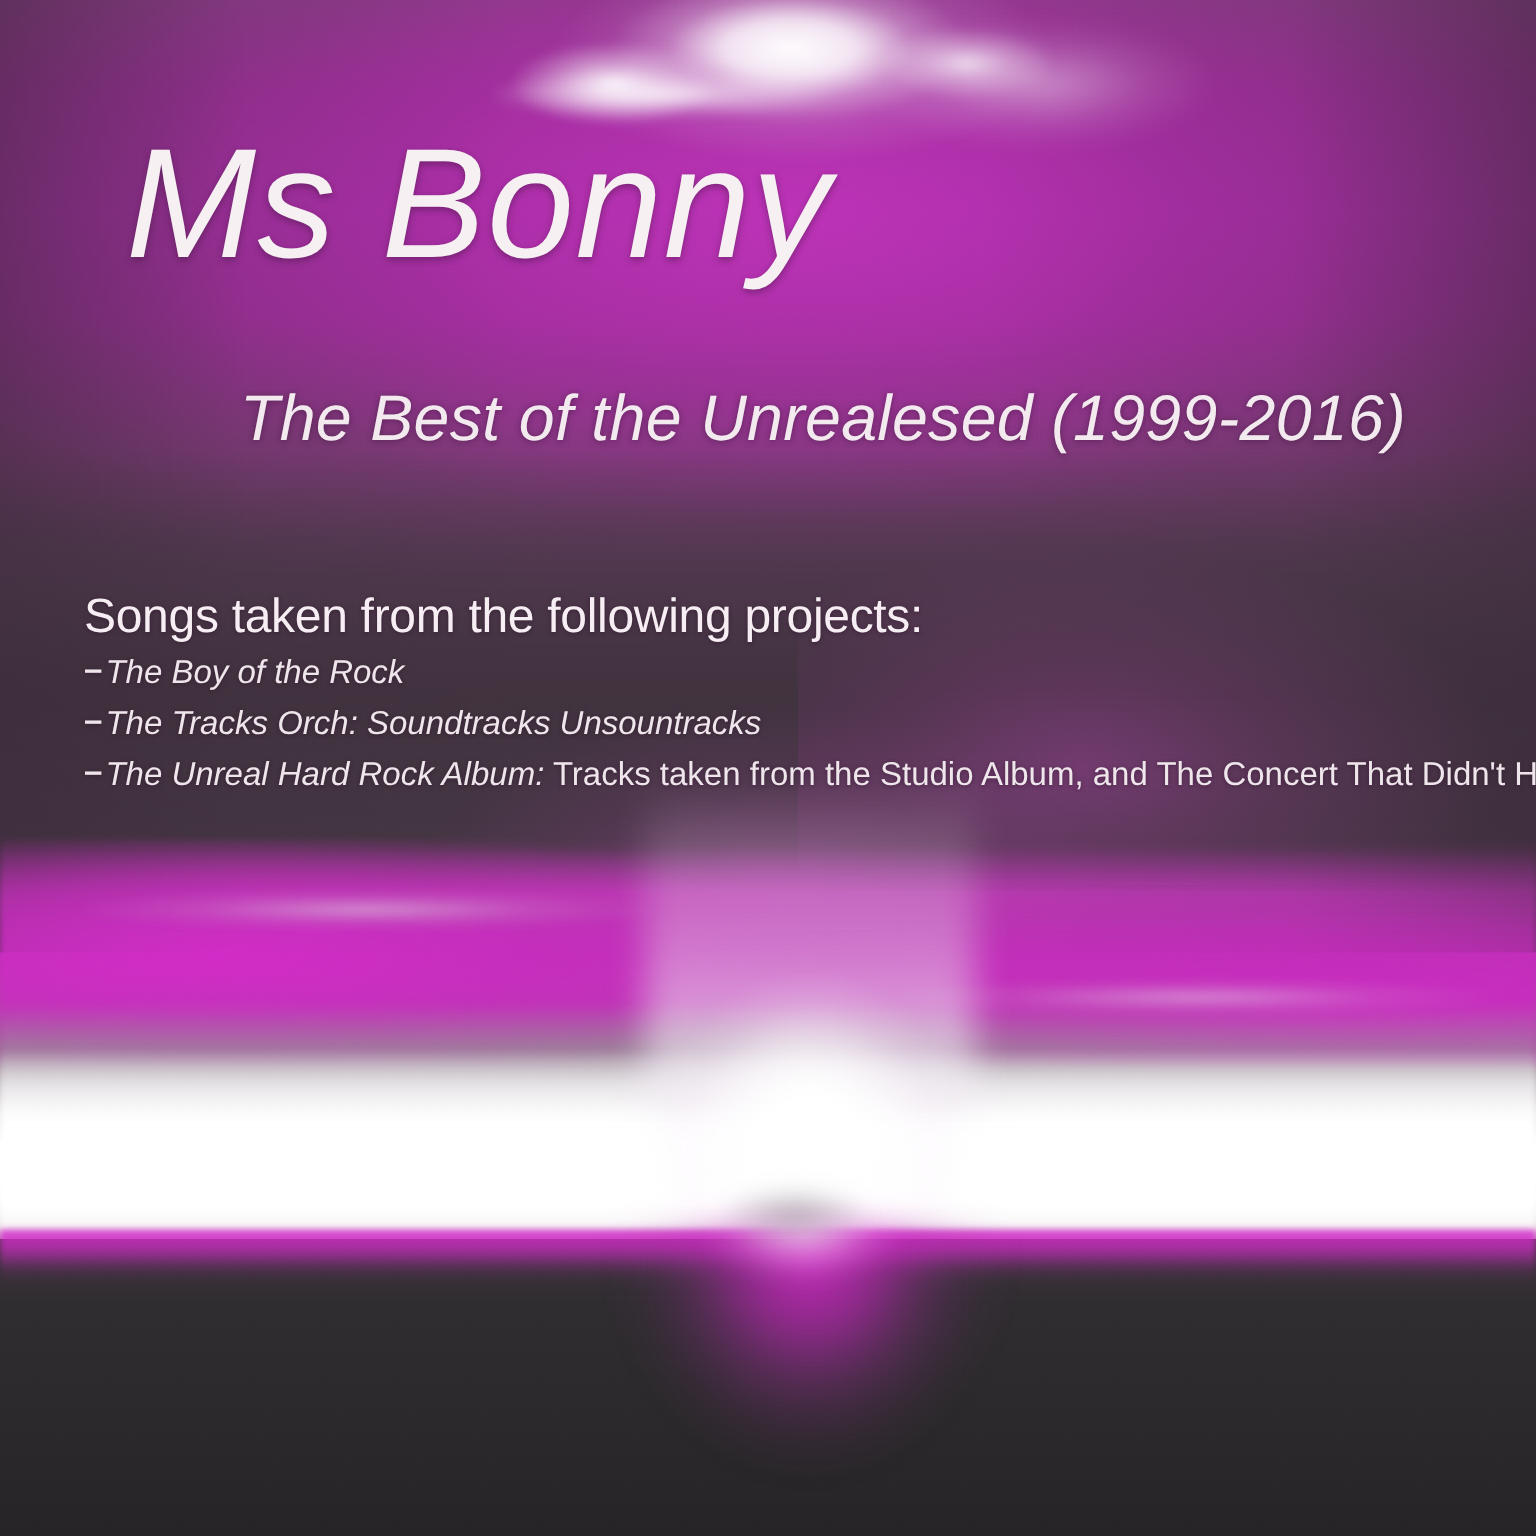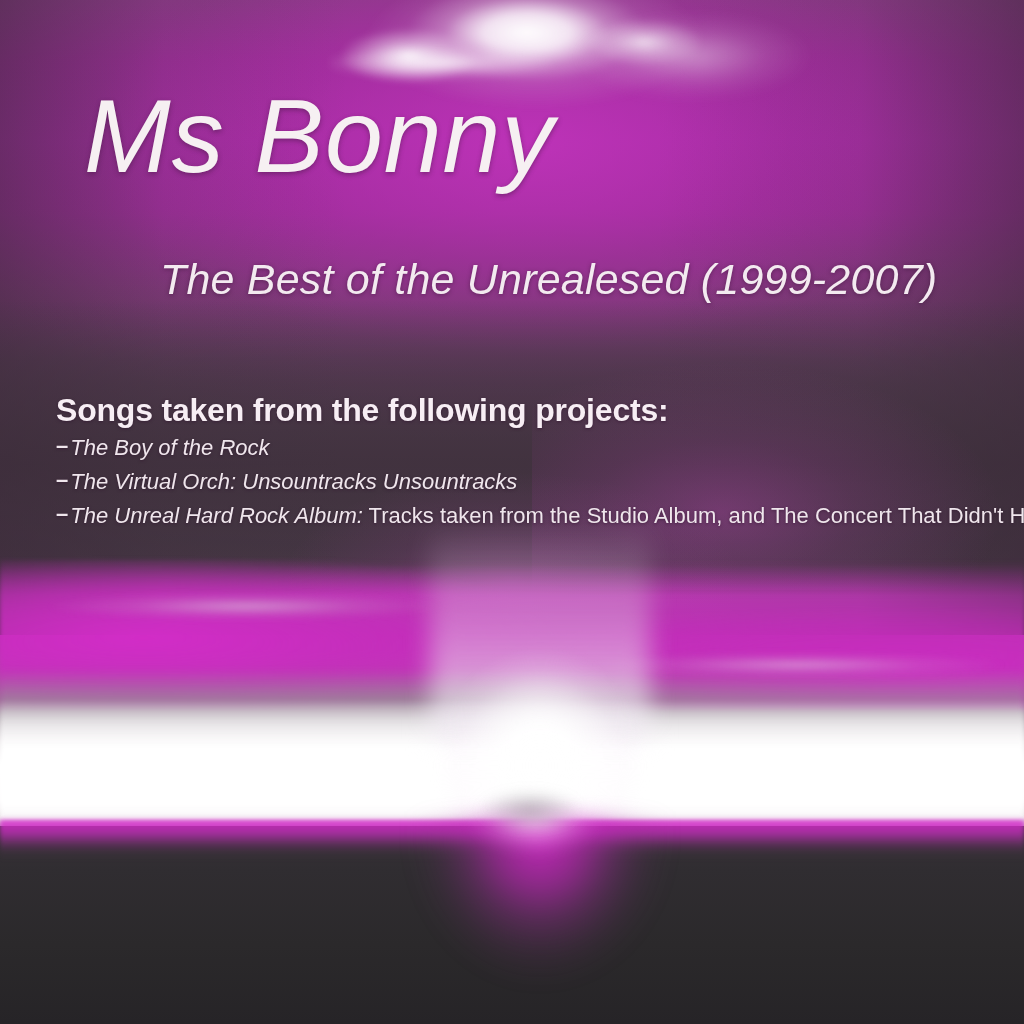--- a/index.html
+++ b/index.html
@@ -258,21 +258,21 @@
     letter-spacing: .2px;
     white-space: nowrap;
     text-shadow: 0 1px 4px rgba(50,18,48,0.5);
   }
 
   .projects-heading {
     position: absolute;
     left: 56px;
     top: 392px;
     font-size: 32px;
-    font-weight: 700;
+    font-weight: 400;
     color: #f7eef4;
     letter-spacing: -.2px;
     white-space: nowrap;
     text-shadow: 0 1px 3px rgba(45,16,44,0.55);
   }
 
   .project-list {
     position: absolute;
     left: 56px;
     top: 437px;
@@ -328,30 +328,30 @@
   <div class="layer v-glow-white"></div>
   <div class="layer ground-shadow-notch"></div>
   <div class="layer ground-shadow-r"></div>
 
   <div class="layer grain"></div>
 
   <div class="text-layer">
 
     <div class="album-title">Ms Bonny</div>
 
-    <div class="album-subtitle">The Best of the Unrealesed (1999-2007)</div>
+    <div class="album-subtitle">The Best of the Unrealesed (1999-2016)</div>
 
     <div class="projects-heading">Songs taken from the following projects:</div>
 
     <ul class="project-list">
       <li class="project-item">
         <span class="dash">–</span><span class="proj-name">The Boy of the Rock</span><span class="proj-desc"></span>
       </li>
       <li class="project-item">
-        <span class="dash">–</span><span class="proj-name">The Virtual Orch: Unsountracks Unsountracks</span><span class="proj-desc"></span>
+        <span class="dash">–</span><span class="proj-name">The Tracks Orch: Soundtracks Unsountracks</span><span class="proj-desc"></span>
       </li>
       <li class="project-item">
         <span class="dash">–</span><span class="proj-name">The Unreal Hard Rock Album:</span><span class="proj-desc"> Tracks taken from the Studio Album, and The Concert That Didn't Happen</span>
       </li>
     </ul>
 
   </div>
 </div>
 
 </body></html>

